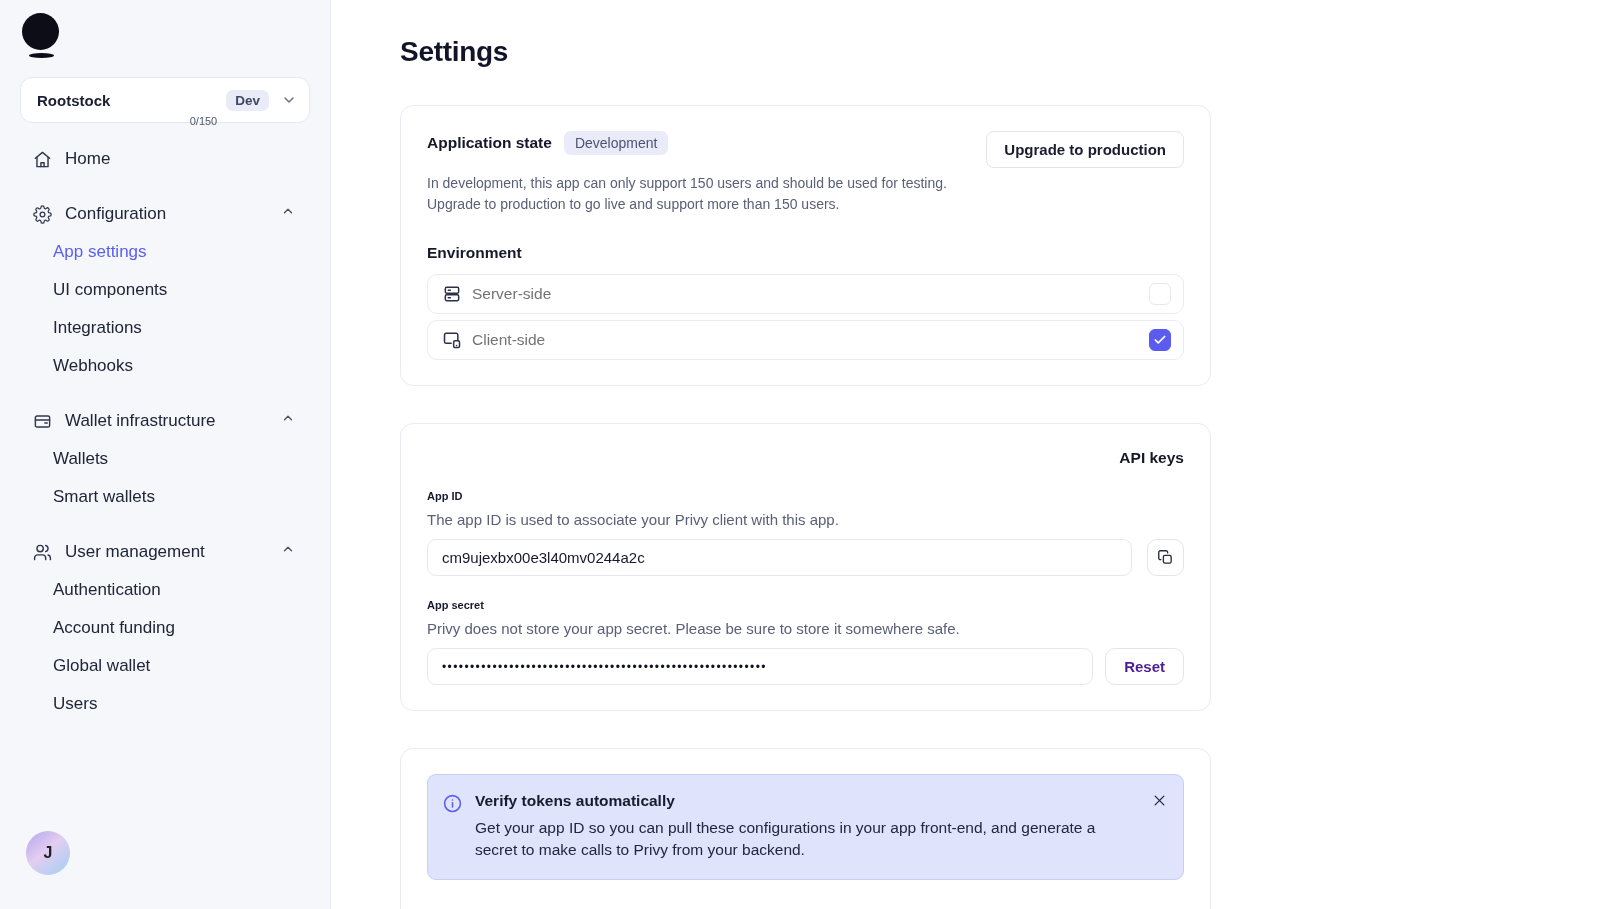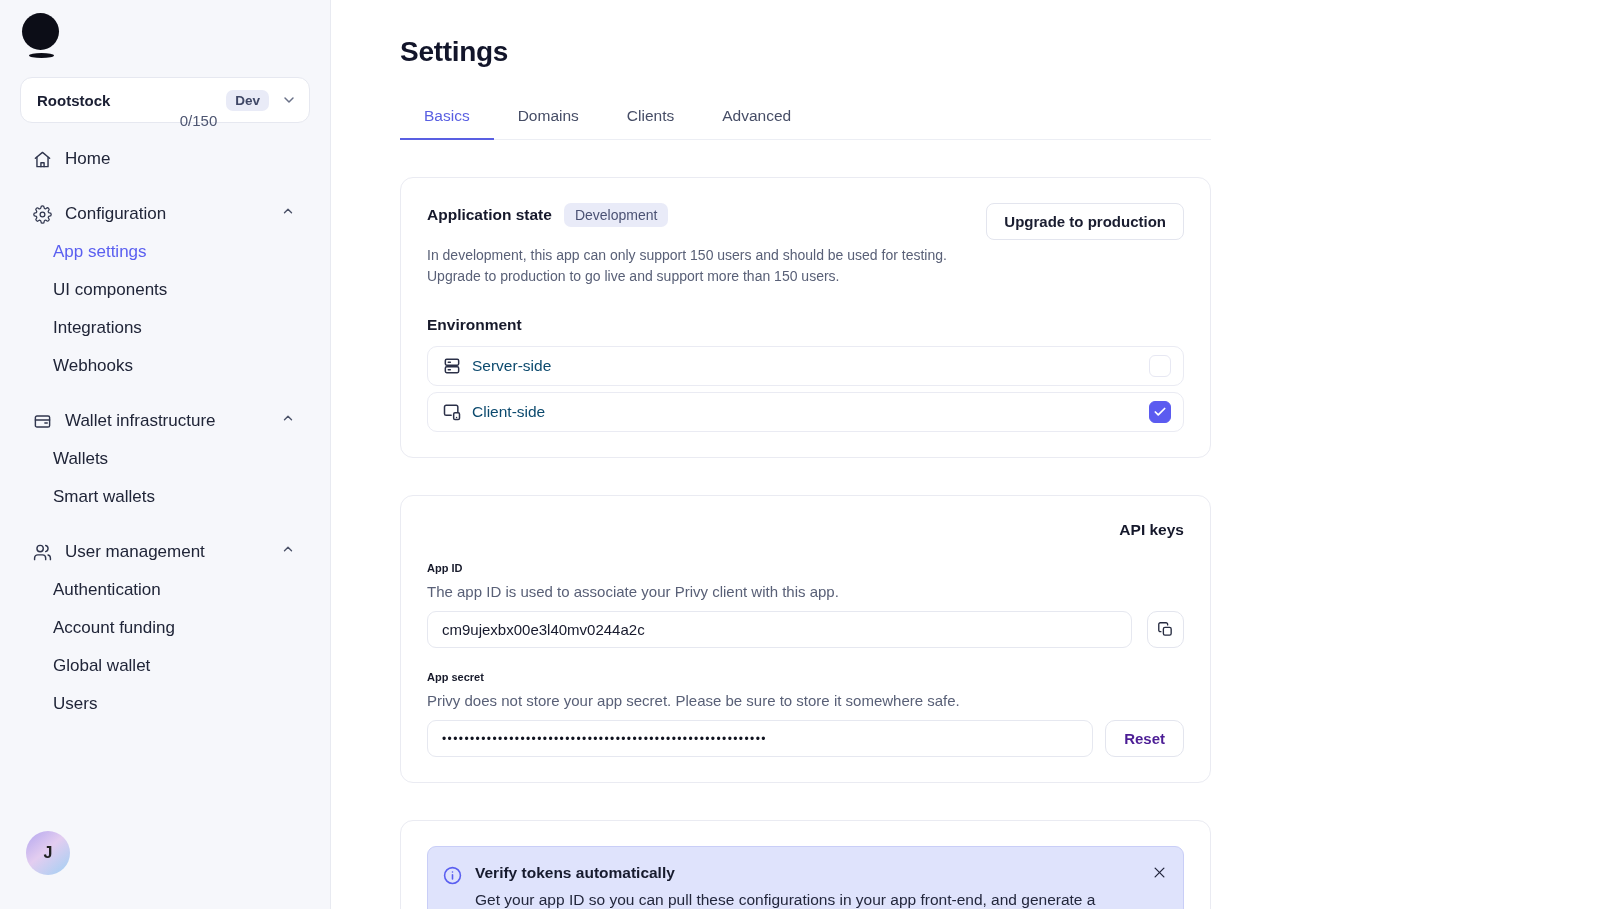--- a/index.html
+++ b/index.html
@@ -10,21 +10,21 @@
   
   .sidebar { position:relative; width:331px; height:100%; background:#f6f7fb;
     border-right:1px solid #e8eaf1; flex:0 0 331px; }
   .logo { margin:13px 0 0 22px; width:38px; }
   .logo-ball { width:37px; height:37px; border-radius:50%; background:#0c0d17; }
   .logo-base { width:25px; height:5px; border-radius:50%; background:#0c0d17; margin:3px auto 0; }
   .selector { margin:19px 20px 0 20px; height:46px; background:#fff;
     border:1px solid #e6e8f0; border-radius:12px; display:flex; align-items:center;
     padding:0 12px 0 16px; cursor:pointer; }
   .selector .name { font-weight:700; font-size:15px; color:#1b1f33; }
-  .selector .usage { margin-left:auto; font-size:15px; color:#4d5571;margin-top:41px; }
+  .selector .usage { margin-left:auto; font-size:11px; color:#4d5571;margin-top:41px; }
   .selector .badge { margin-left:9px; background:#e9ebf7; color:#3f4766;
     font-size:13.5px; font-weight:600; padding:3px 9px; border-radius:7px; }
   .selector .chev { margin-left:12px; display:flex; color:#6a7188; }
 
   .nav { margin-top:26px; list-style:none; }
   .nav li { display:flex; align-items:flex-start; height:38px; padding:0 35px 0 32px;
     font-size:17px; color:#202538; cursor:pointer; }
   .nav li.section { margin-top:17px; }
   .nav li .nicon { width:20px; height:20px; margin-right:13px; display:flex;
     align-items:center; justify-content:center; color:#30364e; flex:0 0 20px; }
@@ -57,21 +57,21 @@
   .btn { background:#fff; border:1px solid #e3e5ee; border-radius:9px; font-size:15px;
     font-weight:600; color:#1a1d30; padding:9px 16px; cursor:pointer;
     font-family:"Liberation Sans", sans-serif; }
   .upgrade-btn { margin-left:auto; padding:9px 17px;border-radius:8px; }
   .env-label { margin-top:29px; font-size:15.5px; font-weight:700; }
   .env-row { margin-top:12px; height:40px; border:1px solid #eaebf3; border-radius:10px;
     display:flex; align-items:center; padding:0 12px 0 13px; cursor:pointer; }
   .env-row + .env-row { margin-top:6px; }
   .env-row .eicon { width:21px; height:21px; margin-right:10px; color:#2b3048;
     display:flex; align-items:center; justify-content:center; }
-  .env-row .elabel { font-size:15.5px; color:#0c4a6e; }
+  .env-row .elabel { font-size:15.5px; color:#737373; }
   .checkbox { margin-left:auto; width:22px; height:22px; border-radius:6px;
     border:1.5px solid #e7e8f3; background:#fff; cursor:pointer;
     display:flex; align-items:center; justify-content:center; }
   .checkbox.checked { background:#5b5bf0; border-color:#5b5bf0; }
 
   .field-label { margin-top:23px; font-size:11px; font-weight:700; }
   .field-desc { margin-top:9px; font-size:15px; color:#596077; }
   .input-row { margin-top:11px; display:flex; align-items:center; }
   .text-input { height:37px; border:1px solid #e6e8f0; border-radius:9px; background:#fff;
     font-size:15px; color:#16192c; padding:8px 14px;
@@ -208,26 +208,20 @@
       </li>
     </ul>
 
     <div class="avatar">J</div>
   </aside>
 
   <main class="main">
     <div class="content">
       <h1 class="page-title">Settings</h1>
 
-      <div class="tabs">
-        <div class="tab active">Basics</div>
-        <div class="tab">Domains</div>
-        <div class="tab">Clients</div>
-        <div class="tab">Advanced</div>
-      </div>
 
       <section class="card">
         <div class="card-row">
           <div>
             <div class="state-line">
               <span class="card-title">Application state</span>
               <span class="state-badge">Development</span>
             </div>
             <p class="desc">In development, this app can only support 150 users and should be used for testing. Upgrade to production to go live and support more than 150 users.</p>
           </div>

